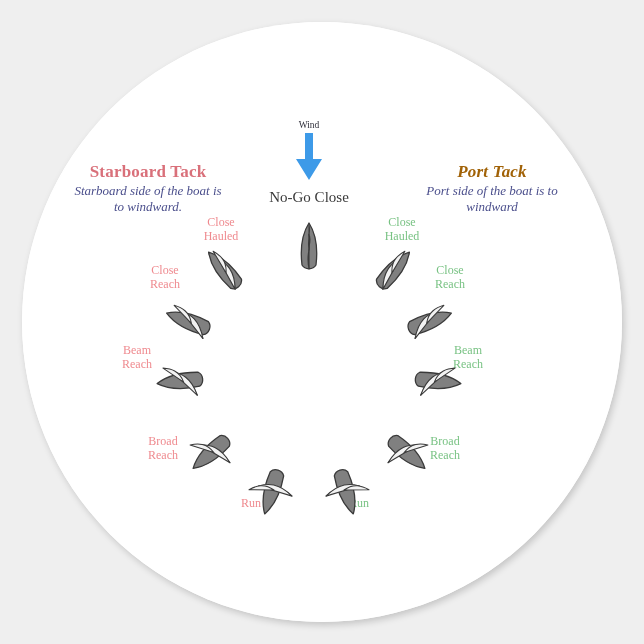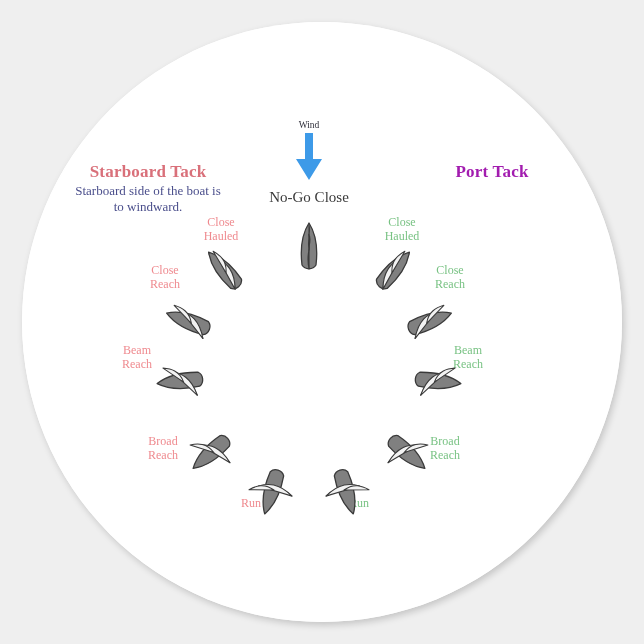--- a/index.html
+++ b/index.html
@@ -23,23 +23,23 @@
     border-radius:50%;
     background:linear-gradient(118deg, rgba(0,0,0,0.035) 0%, rgba(0,0,0,0.0) 14%, rgba(0,0,0,0) 86%, rgba(0,0,0,0.045) 100%);
     pointer-events:none;
   }
   #stage{position:absolute;left:0;top:0;width:644px;height:644px;}
 
   .lbl{position:absolute;white-space:nowrap;line-height:1.12;}
   .center{transform:translate(-50%,-50%);}
 
   .tack-head{font-size:17px;font-weight:bold;letter-spacing:.2px;}
-  .tack-sub{font-size:13px;color:#4b4f8c;text-align:center;line-height:1.22;}
+  .tack-sub{font-size:13px;color:#4b4f8c;text-align:center;line-height:1.22;font-style:italic;}
   .stbd{color:#d9707a;}
-  .port{color:#a21caf;}
+  .port{color:#a16207;font-style:italic;}
 
   .pos-lbl{font-size:12px;text-align:center;line-height:1.2;}
   .pos-stbd{color:#ef8a8f;}
   .pos-port{color:#78c283;}
 
   #wind-label{font-size:9.5px;color:#2f2f3a;}
   #nogo{font-size:15px;color:#3a3a3a;}
 
   #wind-arrow{position:absolute;left:294px;top:133px;width:30px;height:48px;}
 
@@ -62,20 +62,23 @@
   </div>
 
   <div class="lbl center" id="nogo" style="left:309px;top:197px;">No-Go Close</div>
 
   <div class="lbl center tack-head stbd" style="left:148px;top:172px;">Starboard Tack</div>
   <div class="lbl center tack-sub" style="left:148px;top:199px;width:150px;">
     <span style="white-space:normal;display:inline-block;">Starboard side of the boat is to windward.</span>
   </div>
 
   <div class="lbl center tack-head port" style="left:492px;top:172px;">Port Tack</div>
+  <div class="lbl center tack-sub" style="left:492px;top:199px;width:160px;">
+    <span style="white-space:normal;display:inline-block;">Port side of the boat is to windward</span>
+  </div>
 
   <div class="lbl center pos-lbl pos-stbd" style="left:221px;top:229px;">
     <div>Close</div>
     <div>Hauled</div>
   </div>
   <div class="lbl center pos-lbl pos-stbd" style="left:165px;top:277px;">
     <div>Close</div>
     <div>Reach</div>
   </div>
   <div class="lbl center pos-lbl pos-stbd" style="left:137px;top:357px;">

